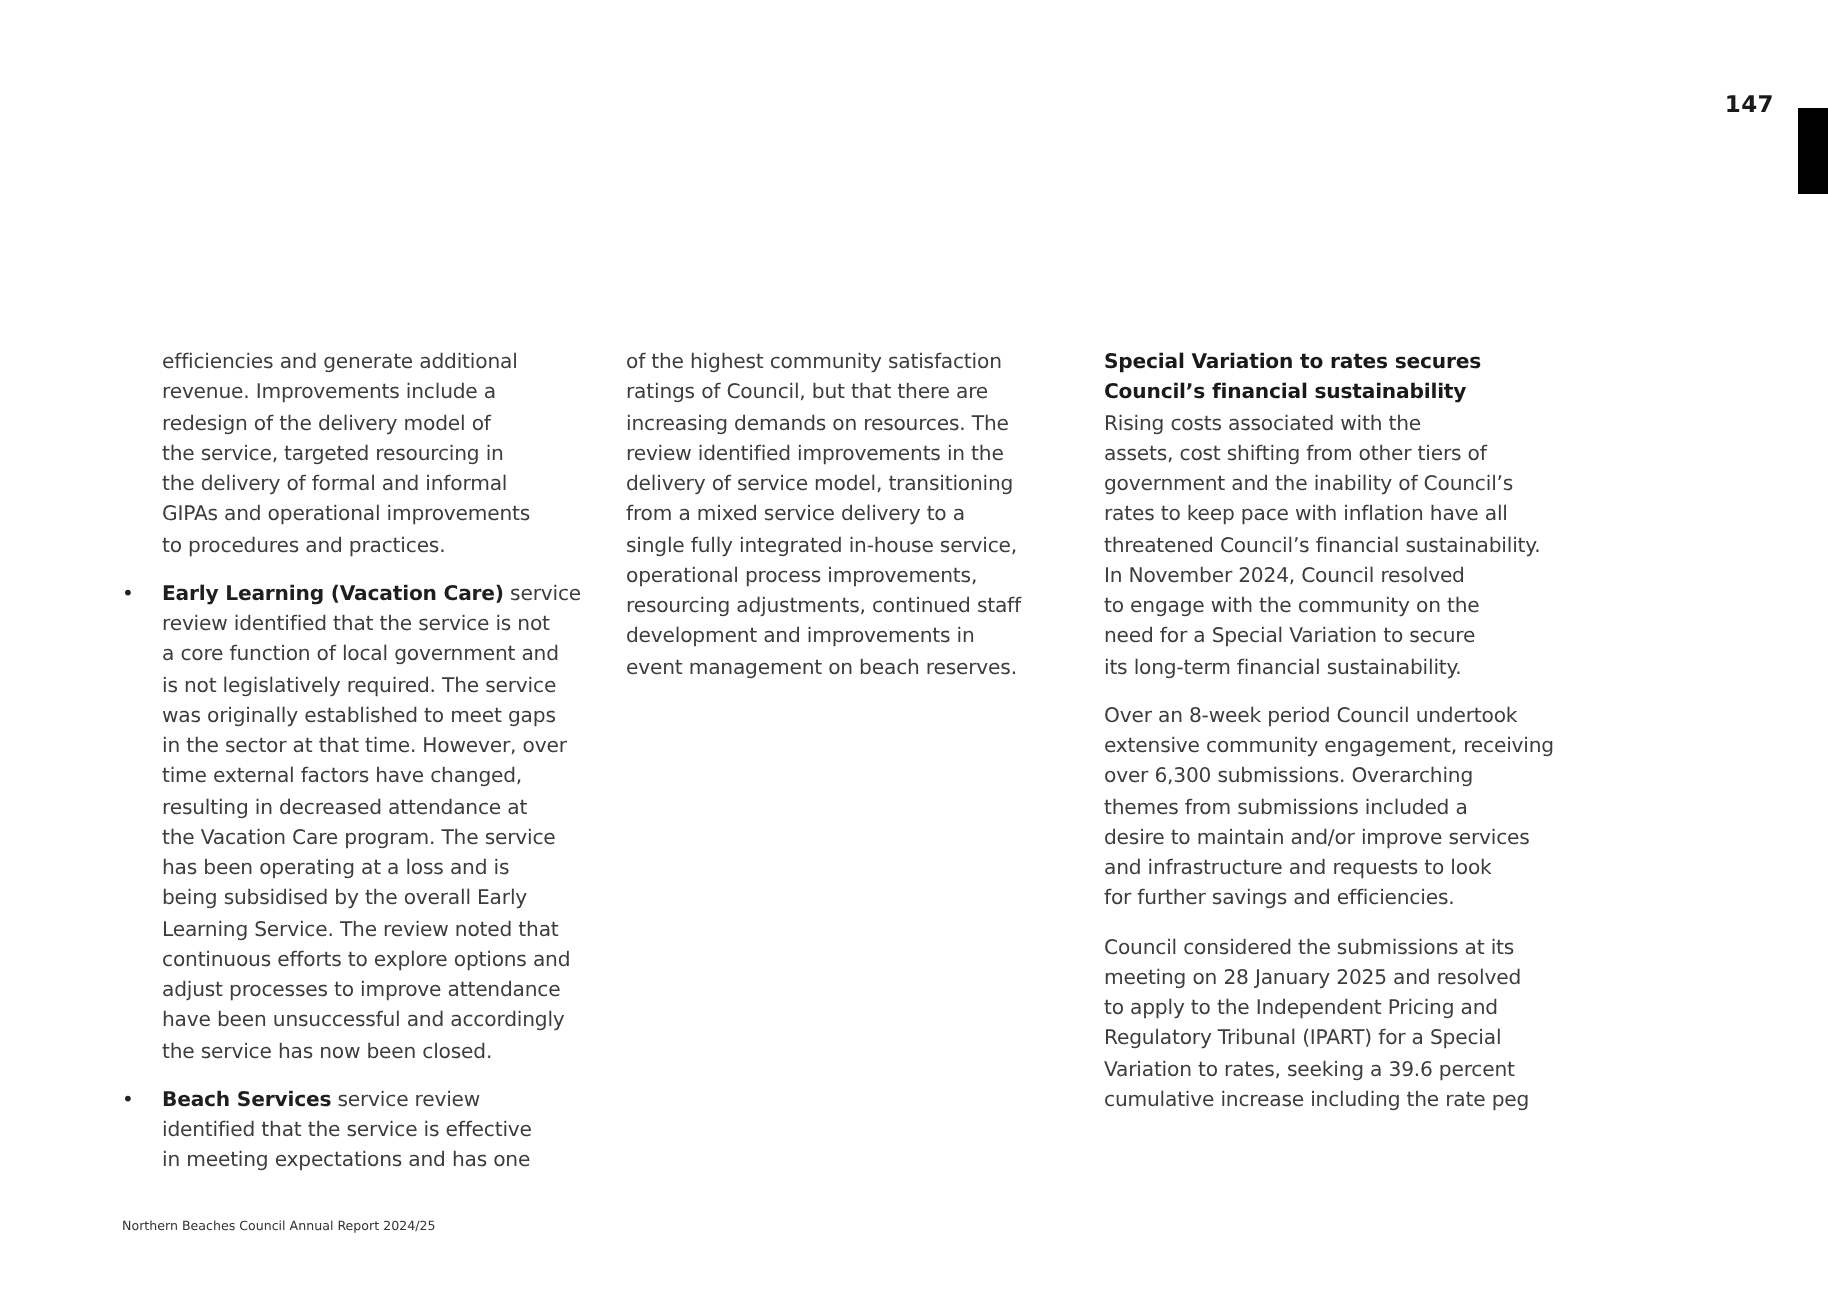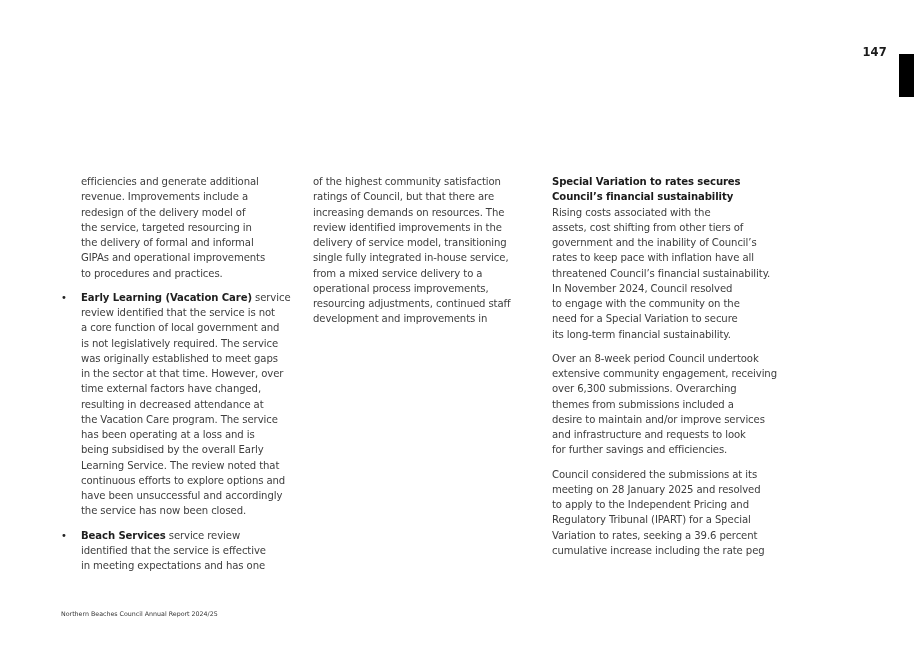--- a/index.html
+++ b/index.html
@@ -103,44 +103,46 @@
     <span class="line">is not legislatively required. The service</span>
     <span class="line">was originally established to meet gaps</span>
     <span class="line">in the sector at that time. However, over</span>
     <span class="line">time external factors have changed,</span>
     <span class="line">resulting in decreased attendance at</span>
     <span class="line">the Vacation Care program. The service</span>
     <span class="line">has been operating at a loss and is</span>
     <span class="line">being subsidised by the overall Early</span>
     <span class="line">Learning Service. The review noted that</span>
     <span class="line">continuous efforts to explore options and</span>
+    <span class="line">adjust processes to improve attendance</span>
     <span class="line">have been unsuccessful and accordingly</span>
     <span class="line">the service has now been closed.</span>
   </div>
 
   <div class="bullet-item">
     <span class="bullet-dot">•</span>
     <span class="line"><span class="bold">Beach Services</span><span> service review</span></span>
     <span class="line">identified that the service is effective</span>
     <span class="line">in meeting expectations and has one</span>
   </div>
 </div>
 
 <div class="col col2">
   <p>
     <span class="line">of the highest community satisfaction</span>
     <span class="line">ratings of Council, but that there are</span>
     <span class="line">increasing demands on resources. The</span>
     <span class="line">review identified improvements in the</span>
     <span class="line">delivery of service model, transitioning</span>
+    <span class="line">from a mixed service delivery to a</span>
     <span class="line">single fully integrated in-house service,</span>
-    <span class="line">from a mixed service delivery to a</span>
     <span class="line">operational process improvements,</span>
     <span class="line">resourcing adjustments, continued staff</span>
     <span class="line">development and improvements in</span>
+    <span class="line">event management on beach reserves.</span>
   </p>
 </div>
 
 <div class="col col3">
   <div>
     <span class="line heading">Special Variation to rates secures</span>
     <span class="line heading">Council’s financial sustainability</span>
     <p>
       <span class="line">Rising costs associated with the</span>
       <span class="line">assets, cost shifting from other tiers of</span>

